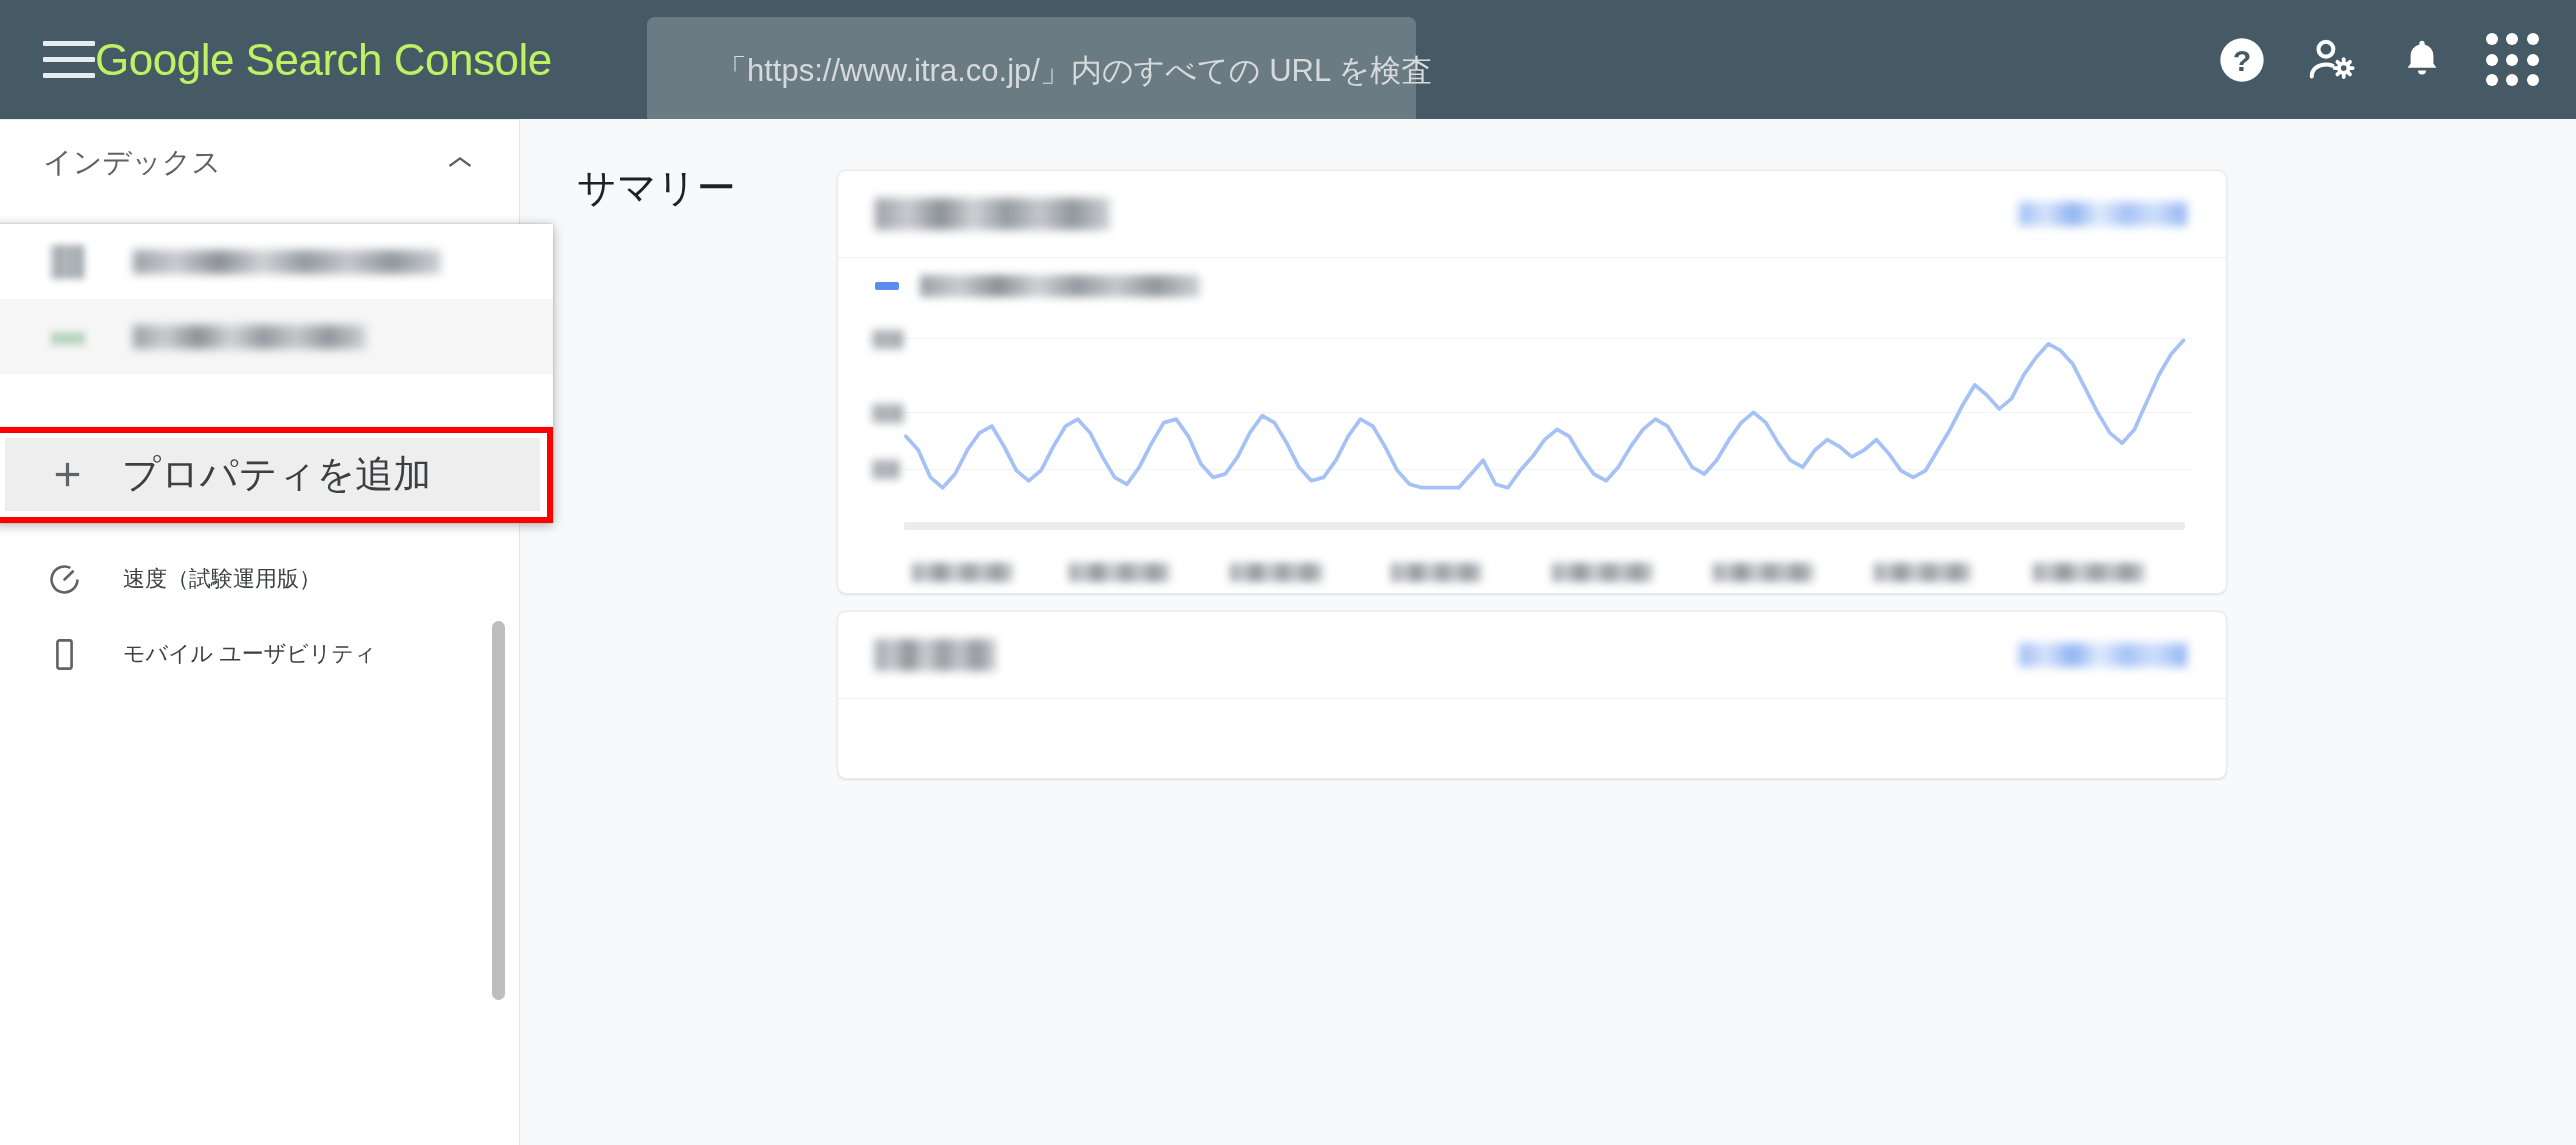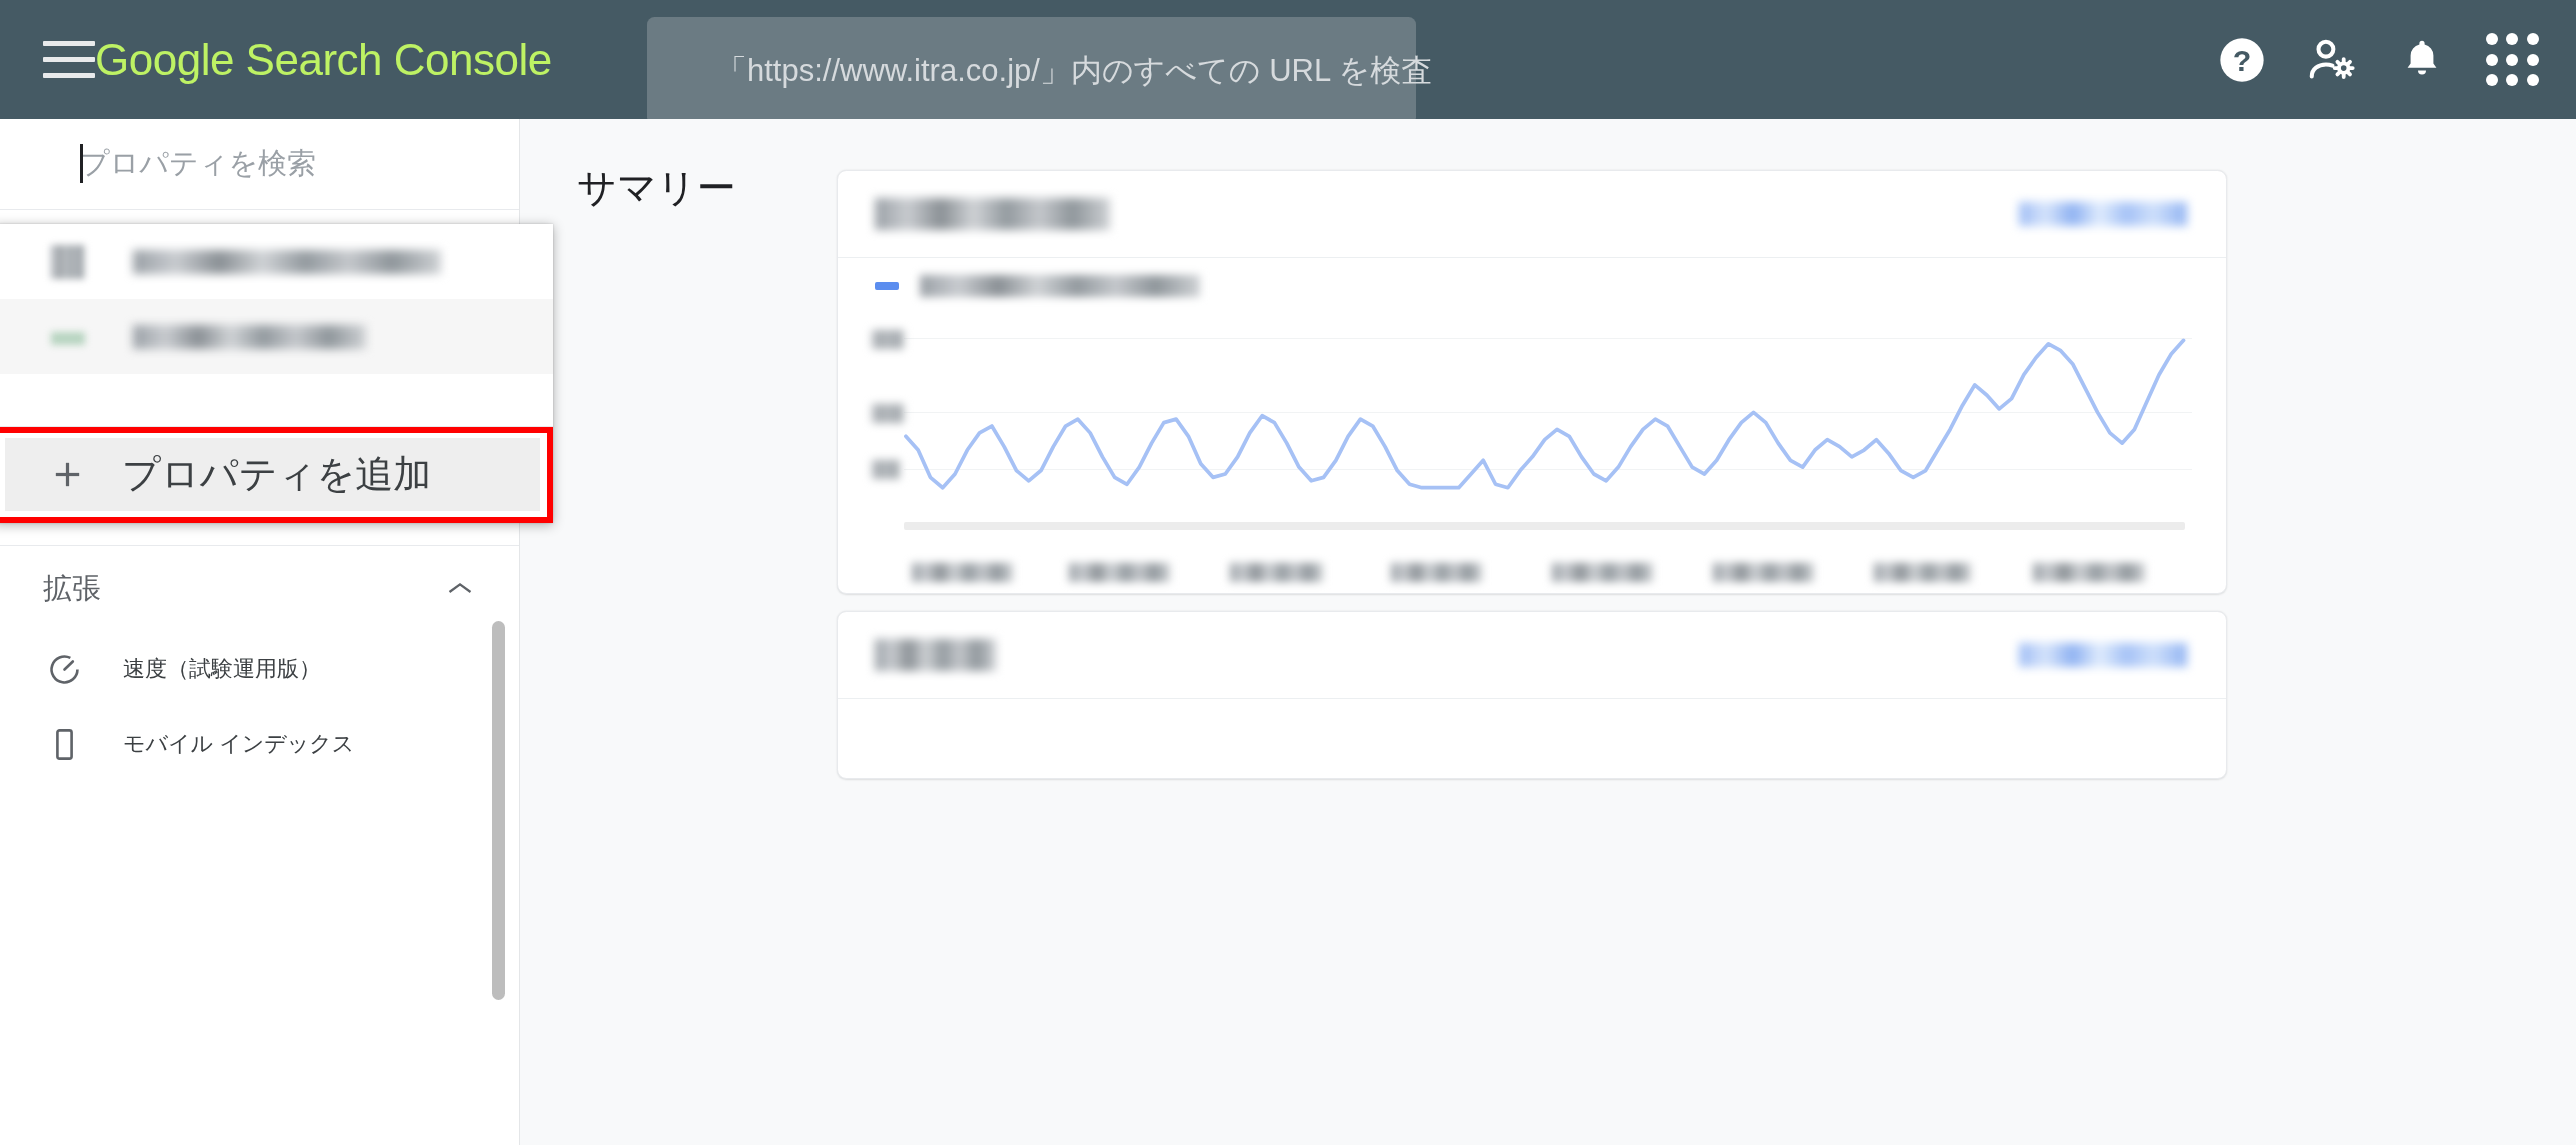--- a/index.html
+++ b/index.html
@@ -215,24 +215,20 @@
           <i></i>
           <i></i>
           <i></i>
       </div>
     </div>
   </div>
 </div>
 
 <div class="sidebar">
 
-  <div class="prop-search">
-    <div class="caret"></div>
-    <div class="prop-search-text">プロパティを検索</div>
-  </div>
   <div class="sb-divider"></div>
 
   <div class="sb-section-head">
     <div class="t">インデックス</div>
     <svg class="chev" viewBox="0 0 24 12">
       <polyline points="3,9 12,2.5 21,9" fill="none" stroke="#5f6368" stroke-width="2"></polyline>
     </svg>
   </div>
 
   <div class="sb-item">
@@ -289,21 +285,21 @@
     </span>
     <span class="lbl">速度（試験運用版）</span>
   </div>
 
   <div class="sb-item">
     <span class="ic">
       <svg width="37" height="37" viewBox="0 0 24 24" fill="none" stroke="#5f6368" stroke-width="1.7">
         <rect x="7.4" y="2.8" width="9.2" height="18.4" rx="1.4"></rect>
       </svg>
     </span>
-    <span class="lbl">モバイル インデックス</span>
+    <span class="lbl">モバイル ユーザビリティ</span>
   </div>
 
 
   <div class="sb-scrollbar"></div>
 </div>
 
 <div class="dropdown">
   <div class="dd-list">
 
     <div class="dd-item">

